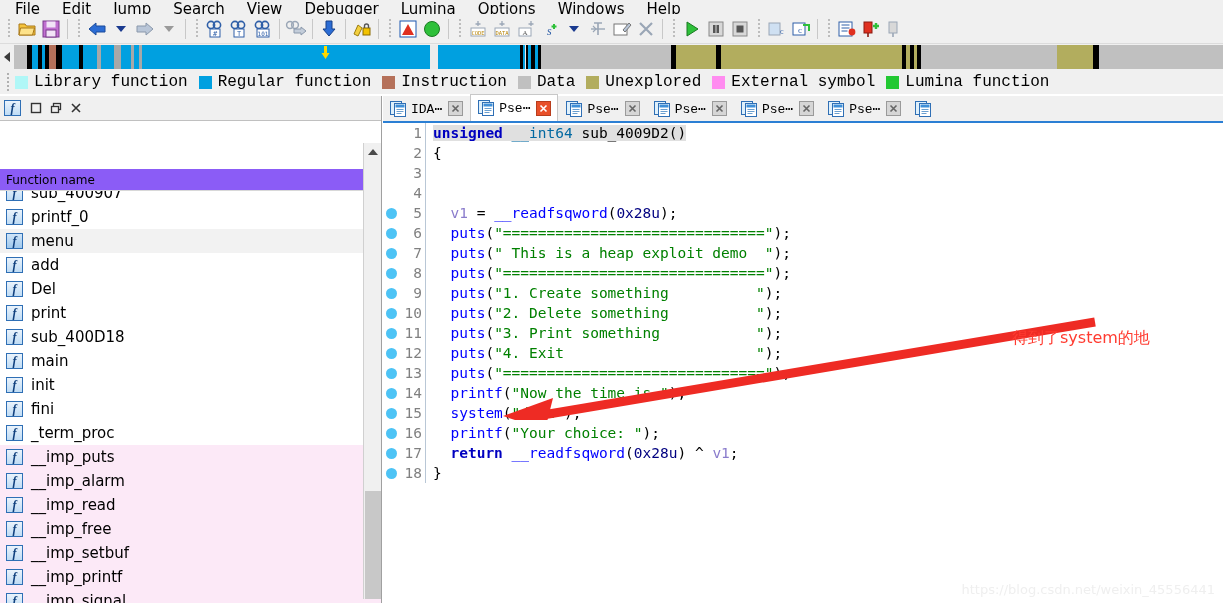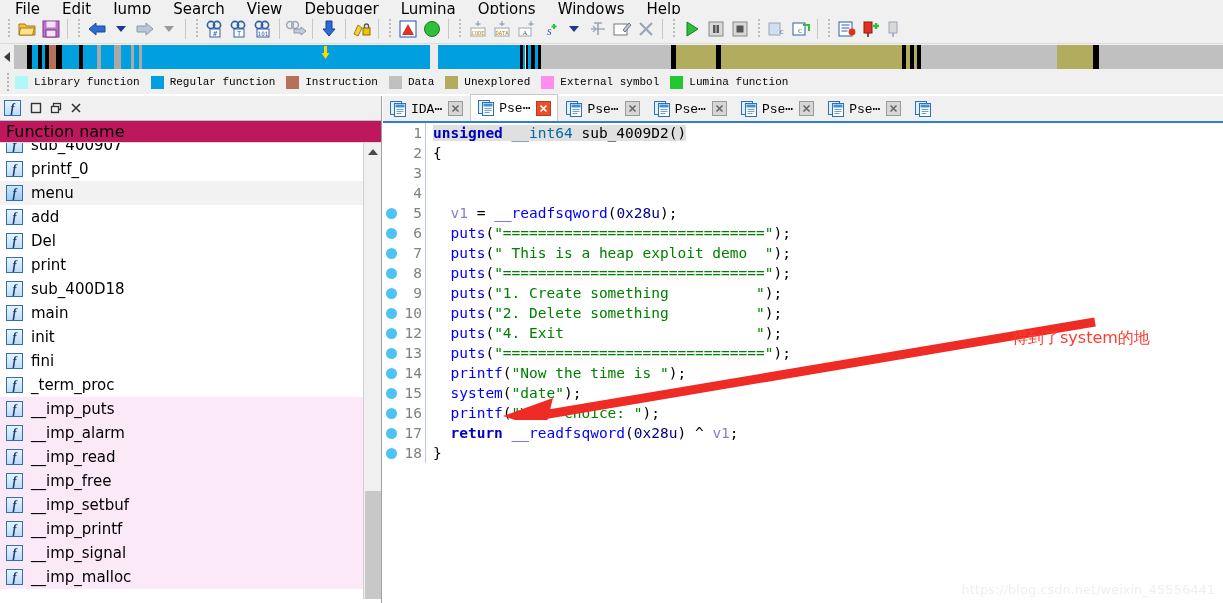--- a/index.html
+++ b/index.html
@@ -92,21 +92,21 @@
   .navseg { position: absolute; top: 0; height: 24px; }
   .navcursor {
     position: absolute; top: 1px; width: 9px; height: 14px;
   }
 
   
   .legend {
     position: absolute; top: 70px; left: 0; width: 1223px; height: 24px;
     background: #f0f0f0; display: flex; align-items: center;
     padding-left: 4px;
-    font-family: "Liberation Mono", monospace; font-size: 11px; color: #000;
+    font-family: "Liberation Mono", monospace; font-size: 16px; color: #000;
   }
   .legend .grip { width:7px; height:18px; margin-right:4px;
     background-image: repeating-linear-gradient(to bottom, #b0b0b0 0 2px, transparent 2px 4px);
     background-size:2px 100%; background-repeat:no-repeat; background-position:center; }
   .lg-item { display: flex; align-items: center; margin-right: 11px; white-space: nowrap; }
   .lg-sw { width: 13px; height: 13px; margin-right: 6px; }
 
   
   .fnwin {
     position: absolute; left: 0; top: 96px; width: 382px; height: 507px;
@@ -124,23 +124,23 @@
     display:flex; align-items:center; justify-content:center;
     font-family: "Liberation Serif", serif; font-style: italic; font-weight: bold;
     font-size: 12px; color: #10407e; line-height: 1;
   }
   .fnwin-title .ttl {
     flex: 1; font-family: "Liberation Mono", monospace; font-size: 13px; color: #000;
   }
   .winbtn { width: 20px; height: 20px; display:flex; align-items:center; justify-content:center; }
 
   .fn-header {
-    height: 22px; border-bottom: 1px solid #d8d8d8; background: #be185d;
+    height: 22px; border-bottom: 1px solid #d8d8d8; background: #8b5cf6;
     display: flex; align-items: center; padding-left: 6px;
-    font-family: "DejaVu Sans", sans-serif; font-size: 16px; color: #000;
+    font-family: "DejaVu Sans", sans-serif; font-size: 12px; color: #000; margin-top: 48px;
   }
   .fn-list {
     position: relative; height: 459px; overflow: hidden; background: #fff;
   }
   .fn-scroll { position: absolute; top: -10px; left: 0; right: 0; }
   .fn-row {
     height: 24px; display: flex; align-items: center; padding-left: 6px;
     font-family: "DejaVu Sans", sans-serif; font-size: 15px; color: #000;
     white-space: nowrap;
   }
@@ -755,20 +755,21 @@
         <div class="codeline"><span class="bp"></span><span class="lnum">1</span><span class="lbar"></span><span><span class="kw hlgrey">unsigned</span><span class="ctext hlgrey"> </span><span class="ty hlgrey">__int64 </span><span class="ctext hlgrey">sub_4009D2</span><span class="ctext hlgrey">()</span></span></div>
         <div class="codeline"><span class="bp"></span><span class="lnum">2</span><span class="lbar"></span><span><span class="ctext">{</span></span></div>
         <div class="codeline"><span class="bp"></span><span class="lnum">3</span><span class="lbar"></span></div>
         <div class="codeline"><span class="bp"></span><span class="lnum">4</span><span class="lbar"></span><span><span class="ctext"></span></span></div>
         <div class="codeline"><span class="bp"><span class="dot"></span></span><span class="lnum">5</span><span class="lbar"></span><span><span class="ctext">  </span><span class="var">v1</span><span class="ctext"> = </span><span class="fnn">__readfsqword</span><span class="ctext">(</span><span class="num">0x28u</span><span class="ctext">);</span></span></div>
         <div class="codeline"><span class="bp"><span class="dot"></span></span><span class="lnum">6</span><span class="lbar"></span><span><span class="ctext">  </span><span class="fnn">puts</span><span class="ctext">(</span><span class="str">"=============================="</span><span class="ctext">);</span></span></div>
         <div class="codeline"><span class="bp"><span class="dot"></span></span><span class="lnum">7</span><span class="lbar"></span><span><span class="ctext">  </span><span class="fnn">puts</span><span class="ctext">(</span><span class="str">" This is a heap exploit demo  "</span><span class="ctext">);</span></span></div>
         <div class="codeline"><span class="bp"><span class="dot"></span></span><span class="lnum">8</span><span class="lbar"></span><span><span class="ctext">  </span><span class="fnn">puts</span><span class="ctext">(</span><span class="str">"=============================="</span><span class="ctext">);</span></span></div>
         <div class="codeline"><span class="bp"><span class="dot"></span></span><span class="lnum">9</span><span class="lbar"></span><span><span class="ctext">  </span><span class="fnn">puts</span><span class="ctext">(</span><span class="str">"1. Create something          "</span><span class="ctext">);</span></span></div>
         <div class="codeline"><span class="bp"><span class="dot"></span></span><span class="lnum">10</span><span class="lbar"></span><span><span class="ctext">  </span><span class="fnn">puts</span><span class="ctext">(</span><span class="str">"2. Delete something          "</span><span class="ctext">);</span></span></div>
+        <div class="codeline"><span class="bp"><span class="dot"></span></span><span class="lnum">11</span><span class="lbar"></span><span><span class="ctext">  </span><span class="fnn">puts</span><span class="ctext">(</span><span class="str">"3. Print something           "</span><span class="ctext">);</span></span></div>
         <div class="codeline"><span class="bp"><span class="dot"></span></span><span class="lnum">12</span><span class="lbar"></span><span><span class="ctext">  </span><span class="fnn">puts</span><span class="ctext">(</span><span class="str">"4. Exit                      "</span><span class="ctext">);</span></span></div>
         <div class="codeline"><span class="bp"><span class="dot"></span></span><span class="lnum">13</span><span class="lbar"></span><span><span class="ctext">  </span><span class="fnn">puts</span><span class="ctext">(</span><span class="str">"=============================="</span><span class="ctext">);</span></span></div>
         <div class="codeline"><span class="bp"><span class="dot"></span></span><span class="lnum">14</span><span class="lbar"></span><span><span class="ctext">  </span><span class="fnn">printf</span><span class="ctext">(</span><span class="str">"Now the time is "</span><span class="ctext">);</span></span></div>
         <div class="codeline"><span class="bp"><span class="dot"></span></span><span class="lnum">15</span><span class="lbar"></span><span><span class="ctext">  </span><span class="fnn">system</span><span class="ctext">(</span><span class="str">"date"</span><span class="ctext">);</span></span></div>
         <div class="codeline"><span class="bp"><span class="dot"></span></span><span class="lnum">16</span><span class="lbar"></span><span><span class="ctext">  </span><span class="fnn">printf</span><span class="ctext">(</span><span class="str">"Your choice: "</span><span class="ctext">);</span></span></div>
         <div class="codeline"><span class="bp"><span class="dot"></span></span><span class="lnum">17</span><span class="lbar"></span><span><span class="ctext">  </span><span class="kw">return </span><span class="fnn">__readfsqword</span><span class="ctext">(</span><span class="num">0x28u</span><span class="ctext">) ^ </span><span class="var">v1</span><span class="ctext">;</span></span></div>
         <div class="codeline"><span class="bp"><span class="dot"></span></span><span class="lnum">18</span><span class="lbar"></span><span><span class="ctext">}</span></span></div>
       </div>
   </div>
 

